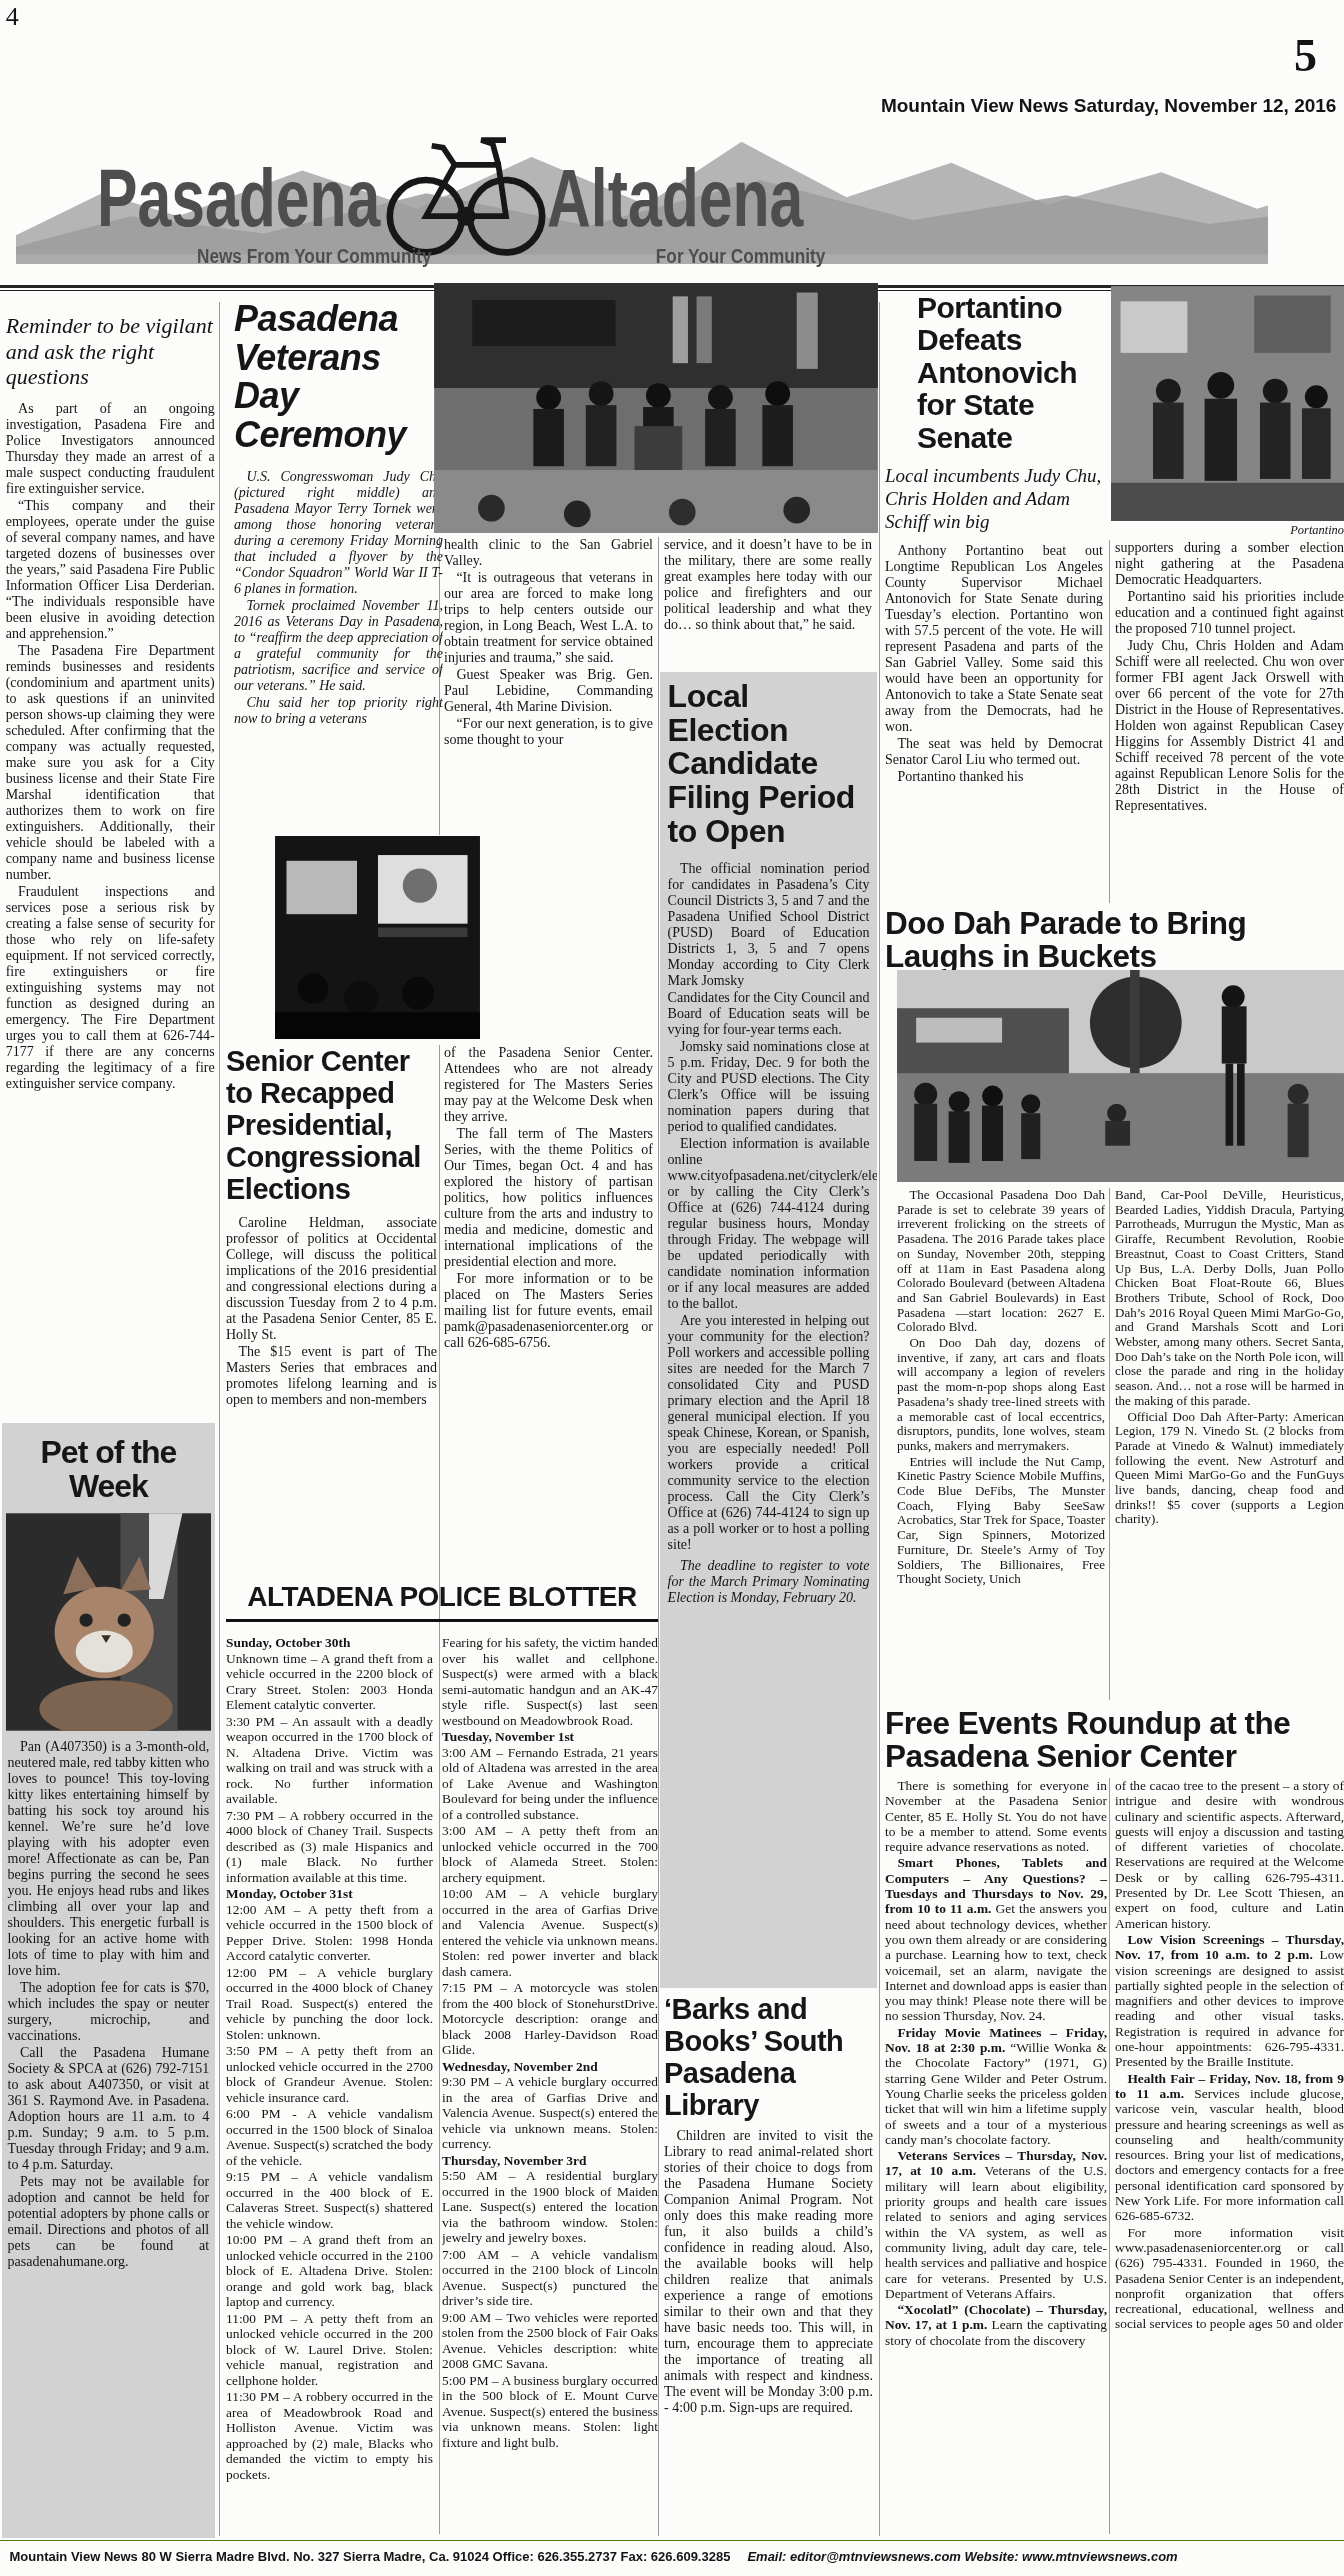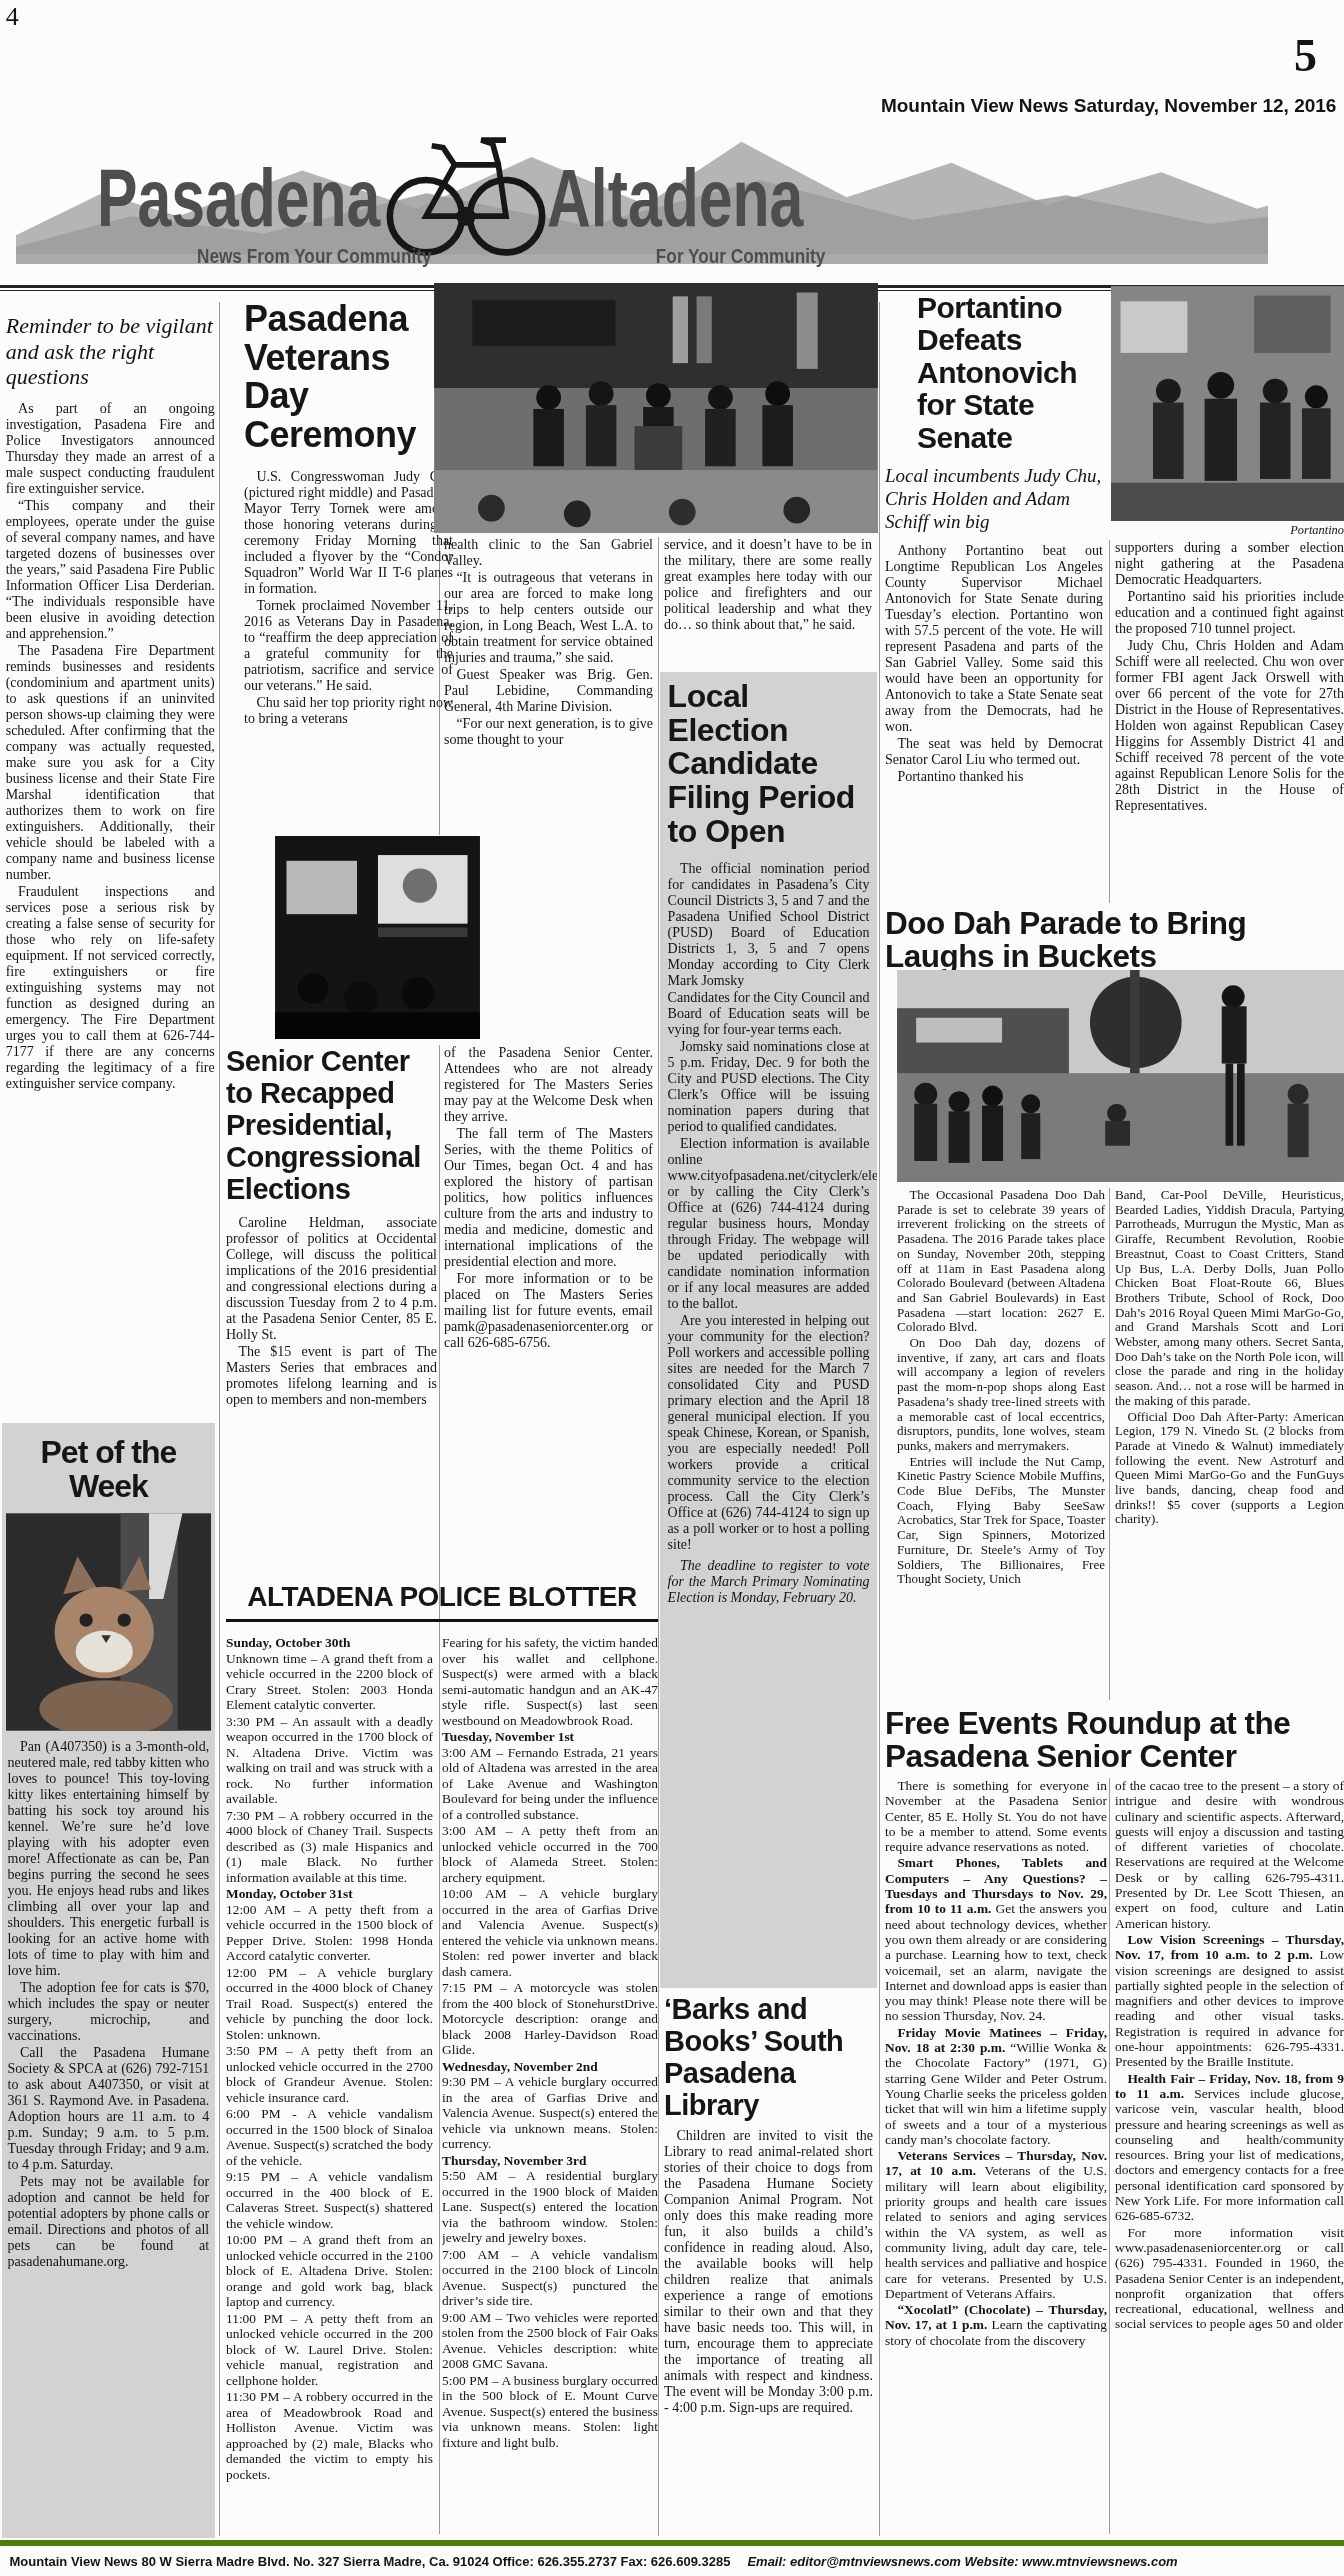--- a/index.html
+++ b/index.html
@@ -84,21 +84,21 @@
       </svg>
     </div>
     <div class="body-txt" style="padding:0 5.7px;">
         <p class="para">Pan (A407350) is a 3-month-old, neutered male, red tabby kitten who loves to pounce! This toy-loving kitty likes entertaining himself by batting his sock toy around his kennel. We’re sure he’d love playing with his adopter even more! Affectionate as can be, Pan begins purring the second he sees you. He enjoys head rubs and likes climbing all over your lap and shoulders. This energetic furball is looking for an active home with lots of time to play with him and love him.</p>
         <p class="para">The adoption fee for cats is $70, which includes the spay or neuter surgery, microchip, and vaccinations.</p>
         <p class="para">Call the Pasadena Humane Society &amp; SPCA at (626) 792-7151 to ask about A407350, or visit at 361 S. Raymond Ave. in Pasadena. Adoption hours are 11 a.m. to 4 p.m. Sunday; 9 a.m. to 5 p.m. Tuesday through Friday; and 9 a.m. to 4 p.m. Saturday.</p>
         <p class="para">Pets may not be available for adoption and cannot be held for potential adopters by phone calls or email. Directions and photos of all pets can be found at pasadenahumane.org.</p>
       </div>
   </div>
 
-  <div class="block body-txt" style="left:244px;top:300px;width:209px;height:535px;">
+  <div class="block body-txt" style="left:234px;top:300px;width:209px;height:535px;font-style:italic;">
     <div class="hl" style="font-size:36px;line-height:1.07;margin-bottom:15.3px;">Pasadena Veterans Day Ceremony</div>
     <div>
         <p class="para">U.S. Congresswoman Judy Chu (pictured right middle) and Pasadena Mayor Terry Tornek were among those honoring veterans during a ceremony Friday Morning that included a flyover by the “Condor Squadron” World War II T-6 planes in formation.</p>
         <p class="para">Tornek proclaimed November 11, 2016 as Veterans Day in Pasadena, to “reaffirm the deep appreciation of a grateful community for the patriotism, sacrifice and service of our veterans.” He said.</p>
         <p class="para">Chu said her top priority right now to bring a veterans</p>
       </div>
   </div>
 
   <div class="photo" style="left:275px;top:836px;width:205px;height:203px;">
     <svg width="205" height="203" viewBox="0 0 215 213">
@@ -316,19 +316,19 @@
   </div>
   <div class="block" style="left:1115px;top:1778px;width:229px;height:758px;font-size:13.4px;line-height:15.3px;">
     <div>
         <p class="para cont">of the cacao tree to the present – a story of intrigue and desire with wondrous culinary and scientific aspects. Afterward, guests will enjoy a discussion and tasting of different varieties of chocolate. Reservations are required at the Welcome Desk or by calling 626-795-4311. Presented by Dr. Lee Scott Thiesen, an expert on food, culture and Latin American history.</p>
         <p class="para"><b>Low Vision Screenings – Thursday, Nov. 17, from 10 a.m. to 2 p.m. </b>Low vision screenings are designed to assist partially sighted people in the selection of magnifiers and other devices to improve reading and other visual tasks. Registration is required in advance for one-hour appointments: 626-795-4331. Presented by the Braille Institute.</p>
         <p class="para"><b>Health Fair – Friday, Nov. 18, from 9 to 11 a.m. </b>Services include glucose, varicose vein, vascular health, blood pressure and hearing screenings as well as counseling and health/community resources. Bring your list of medications, doctors and emergency contacts for a free personal identification card sponsored by New York Life. For more information call 626-685-6732.</p>
         <p class="para">For more information visit www.pasadenaseniorcenter.org or call (626) 795-4331. Founded in 1960, the Pasadena Senior Center is an independent, nonprofit organization that offers recreational, educational, wellness and social services to people ages 50 and older</p>
       </div>
   </div>
 
-  <div class="block" style="left:0;top:2540px;width:1344px;height:28px;border-top:6px solid #4d7c0f;padding:7.6px 9.5px 0 9.5px;font-family:'Liberation Sans',sans-serif;font-weight:700;font-size:13px;display:flex;gap:17px;">
+  <div class="block" style="left:0;top:2540px;width:1344px;height:28px;border-top:1px solid #4d7c0f;padding:7.6px 9.5px 0 9.5px;font-family:'Liberation Sans',sans-serif;font-weight:700;font-size:13px;display:flex;gap:17px;">
     <span>Mountain View News  80 W Sierra Madre Blvd.  No. 327  Sierra Madre, Ca.  91024   Office: 626.355.2737  Fax: 626.609.3285</span>
     <span style="font-style:italic;">Email:  editor@mtnviewsnews.com  Website:  www.mtnviewsnews.com</span>
   </div>
 
 </div>
 
 
 </body></html>

